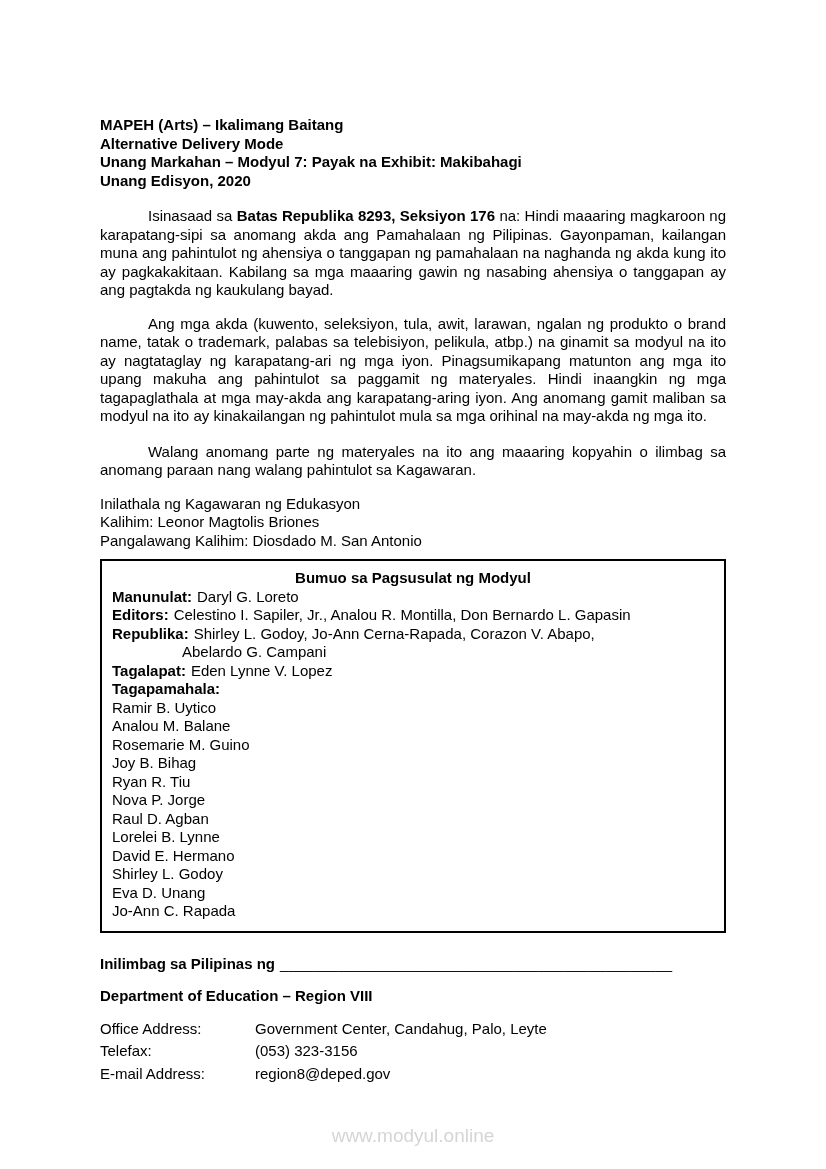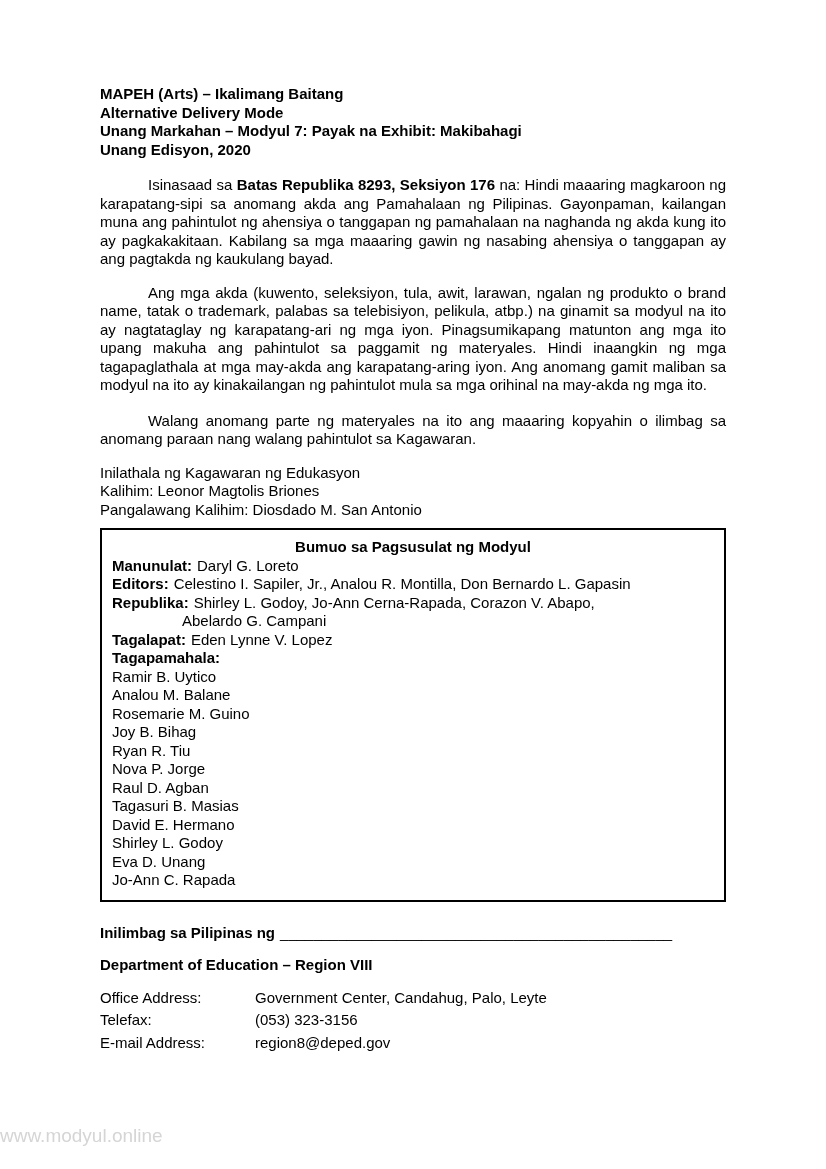--- a/index.html
+++ b/index.html
@@ -9,21 +9,21 @@
     background: #ffffff;
     font-family: "Liberation Sans", "DejaVu Sans", sans-serif;
     font-size: 15px;
     line-height: 18.5px;
     color: #000000;
     position: relative;
     overflow: hidden;
   }
   .page {
     position: absolute;
-    top: 85px;
+    top: 116px;
     left: 100px;
     width: 626px;
   }
   .b { font-weight: bold; }
   .header-block { font-weight: bold; }
   .header-block div { white-space: nowrap; }
   p.body-par {
     margin: 0 0 15px 0;
     text-align: justify;
     text-indent: 48px;
@@ -49,20 +49,21 @@
   .dept-line { margin-top: 14px; font-weight: bold; }
   .contact-block { margin-top: 12px; }
   .contact-row { display: flex; line-height: 22.5px; }
   .contact-label { width: 155px; flex: 0 0 155px; }
   .contact-value { flex: 1; }
   .watermark {
     position: absolute;
     bottom: 22px;
     left: 0;
     width: 100%;
+    text-align: center;
     color: #d5d5d5;
     font-size: 19px;
     line-height: 22px;
   }
 </style>
 </head>
 <body>
 
 <div class="page">
 
@@ -106,21 +107,21 @@
     </div>
 
     <div class="managers">
       <div>Ramir B. Uytico</div>
       <div>Analou M. Balane</div>
       <div>Rosemarie M. Guino</div>
       <div>Joy B. Bihag</div>
       <div>Ryan R. Tiu</div>
       <div>Nova P. Jorge</div>
       <div>Raul D. Agban</div>
-      <div>Tagasuri B. Masias</div>
+      <div>Lorelei B. Lynne</div>
       <div>David E. Hermano</div>
       <div>Shirley L. Godoy</div>
       <div>Eva D. Unang</div>
       <div>Jo-Ann C. Rapada</div>
     </div>
   </div>
 
   <div class="printed-line">
     <span class="printed-label">Inilimbag sa Pilipinas ng</span><span class="blank-line">_______________________________________________</span>
   </div>

